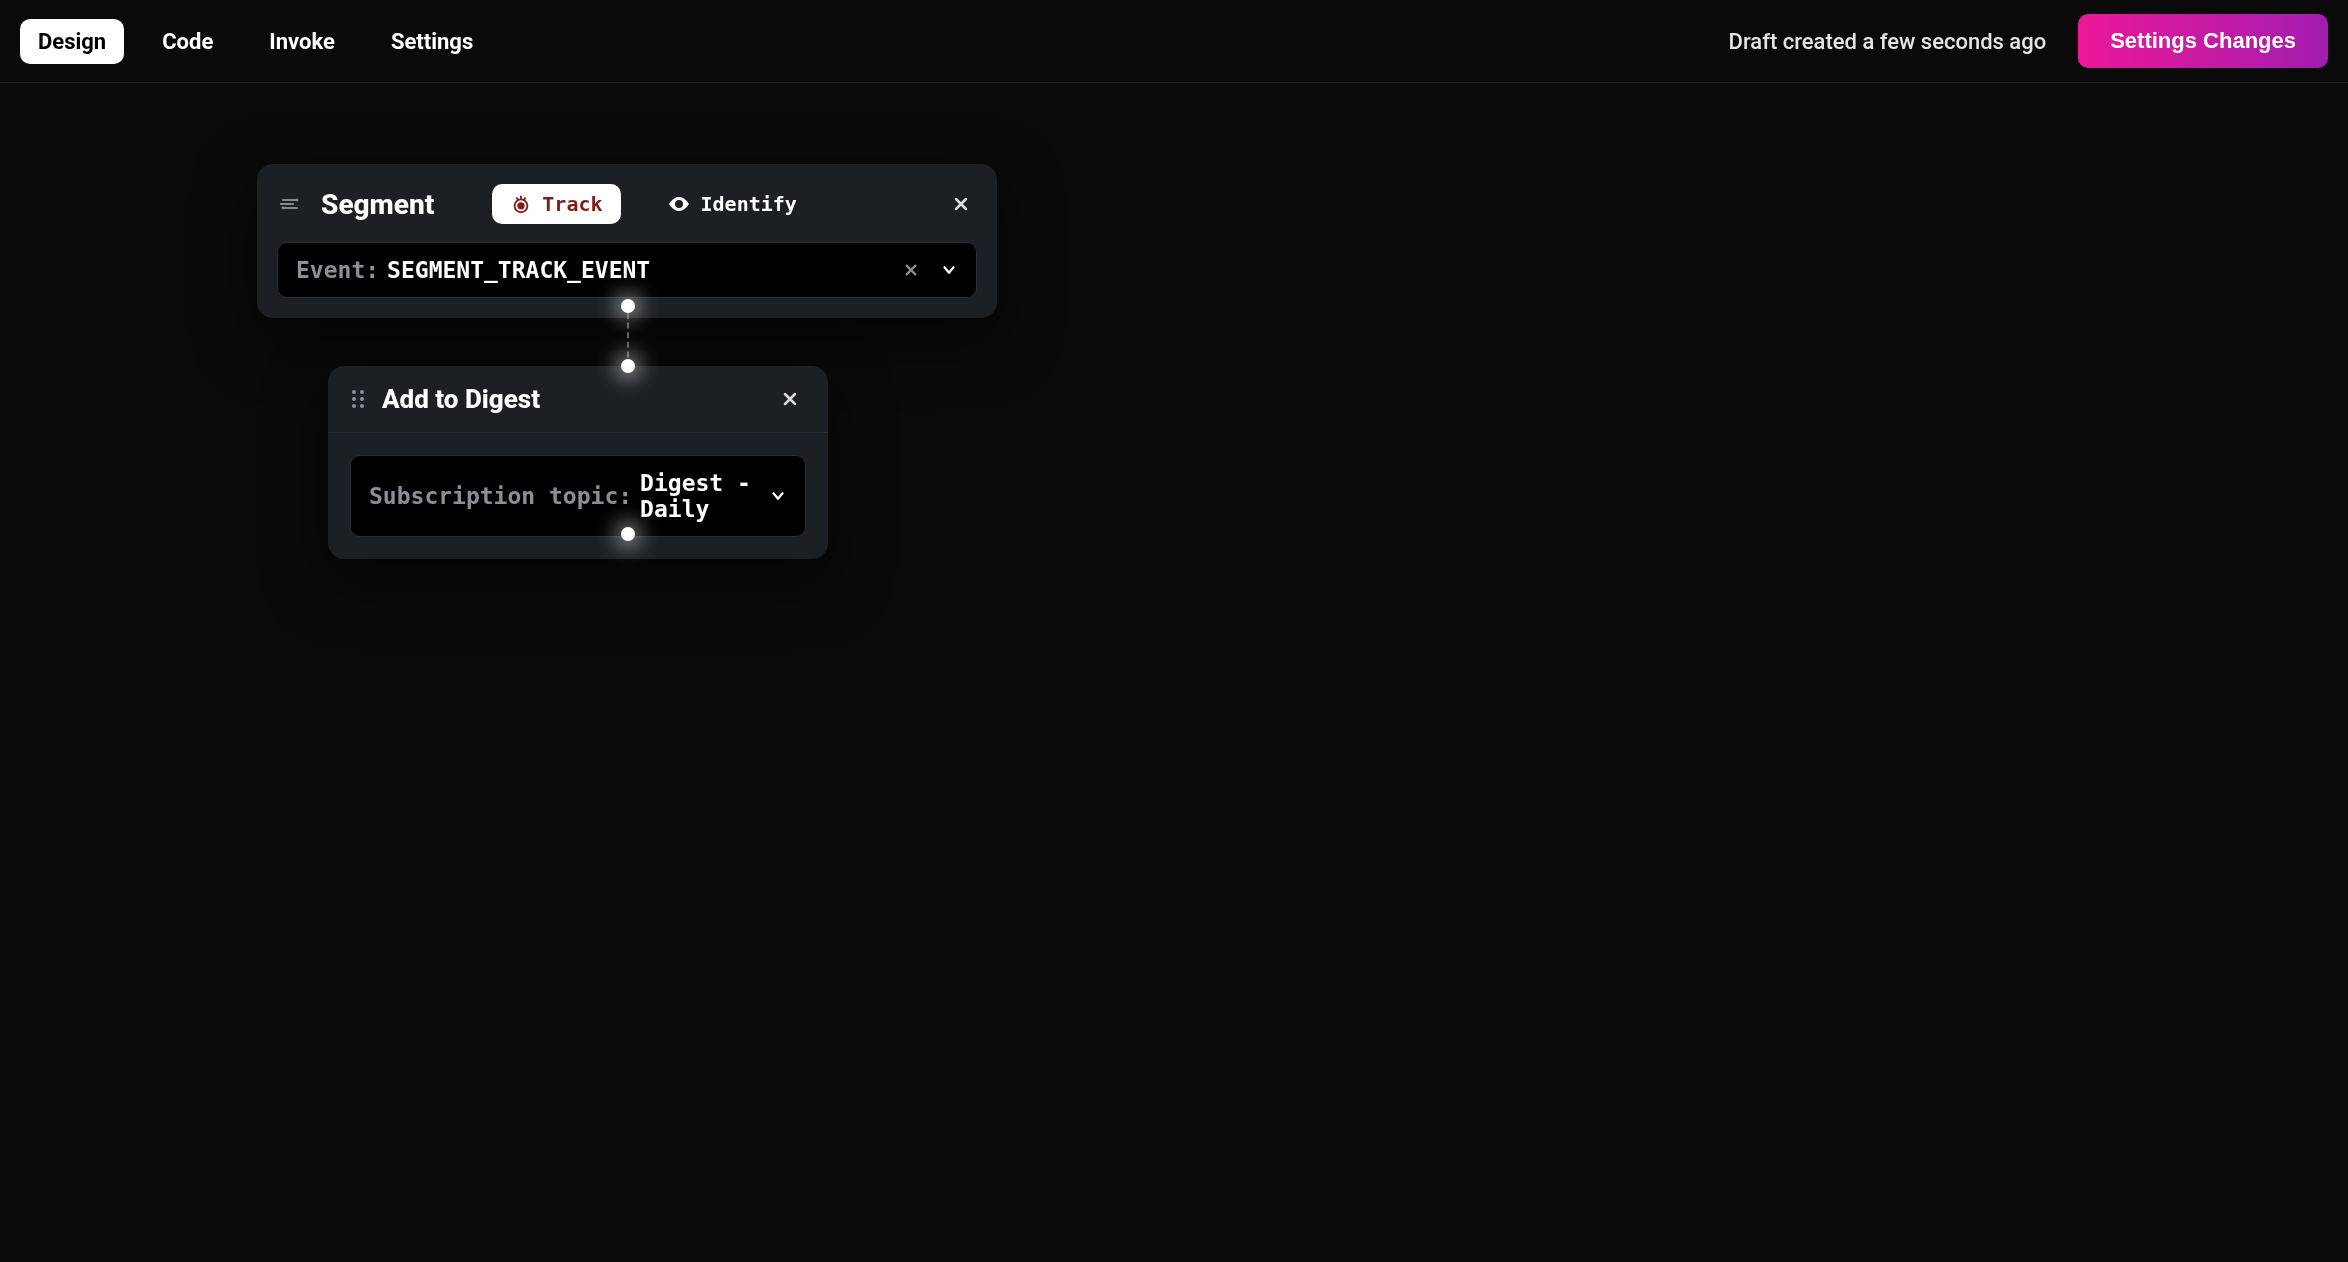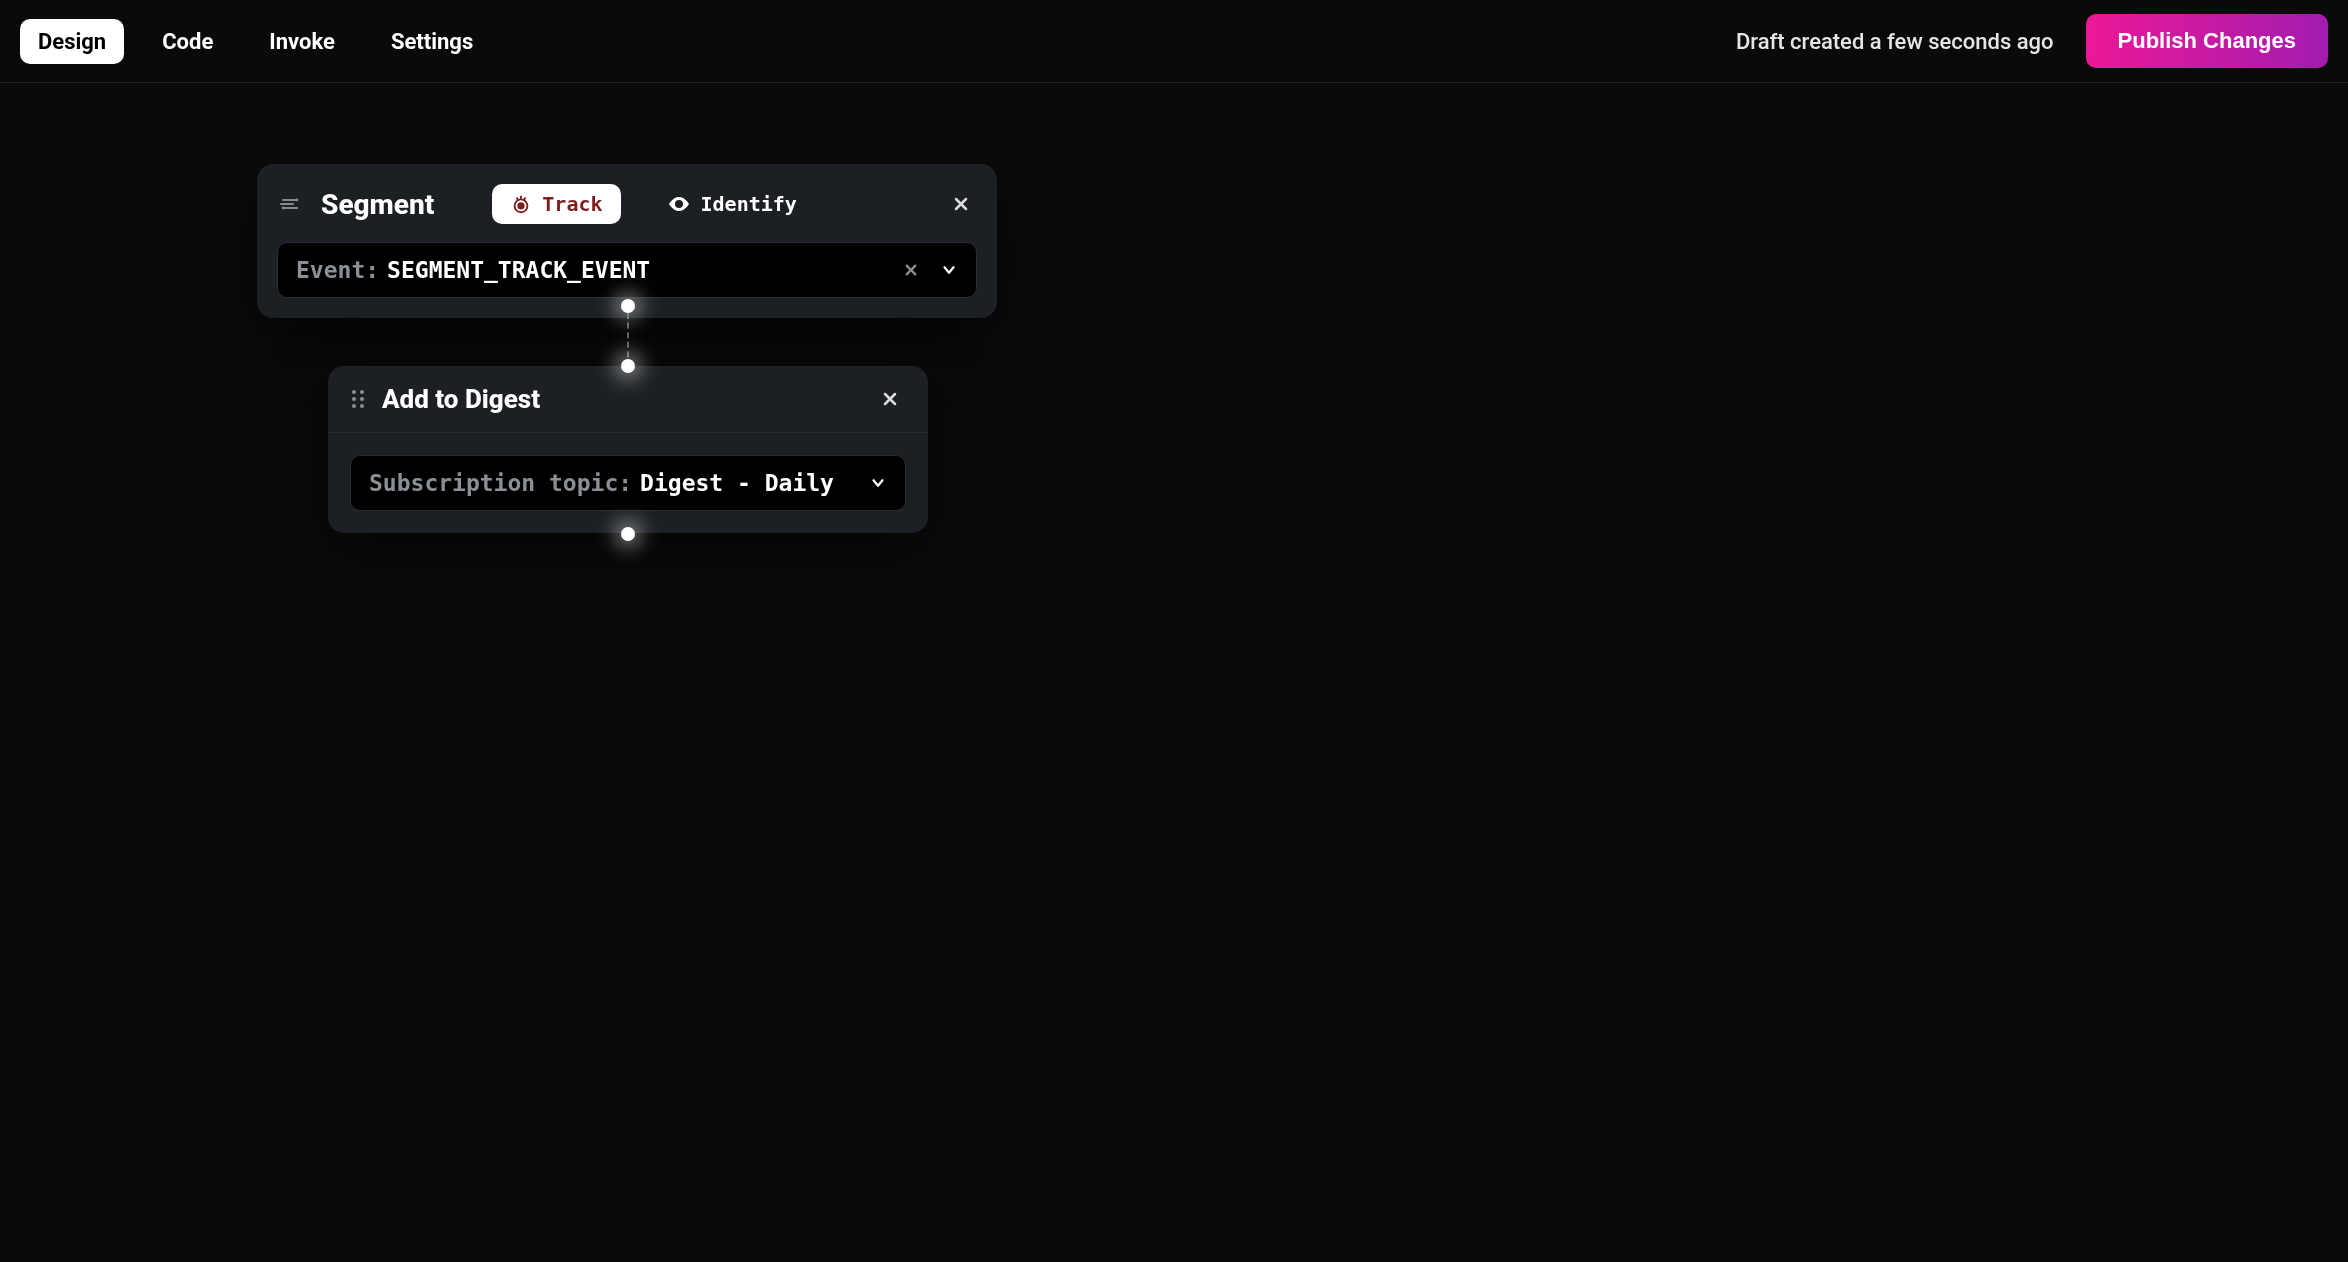--- a/index.html
+++ b/index.html
@@ -76,21 +76,21 @@
 }
 .node-segment {
   left: 257px;
   top: 81px;
   width: 740px;
   padding: 20px;
 }
 .node-digest {
   left: 328px;
   top: 283px;
-  width: 600px;
+  width: 500px;
 }
 
 .segment-header {
   display: flex;
   align-items: center;
   gap: 18px;
   margin-bottom: 18px;
 }
 .segment-icon {
   width: 26px;
@@ -221,21 +221,21 @@
 
 <div class="header">
   <div class="tabs">
     <div class="tab active">Design</div>
     <div class="tab">Code</div>
     <div class="tab">Invoke</div>
     <div class="tab">Settings</div>
   </div>
   <div class="header-right">
     <div class="draft-status">Draft created a few seconds ago</div>
-    <button class="publish-btn">Publish Changes</button>
+    <button class="publish-btn">Settings Changes</button>
   </div>
 </div>
 
 <div class="canvas">
 
   <div class="node node-segment">
     <div class="segment-header">
       <span class="segment-icon">
         <svg width="24" height="24" viewBox="0 0 24 24" fill="none" stroke="currentColor" stroke-width="2.2" stroke-linecap="round">
           <path d="M5 8 H19"></path>

